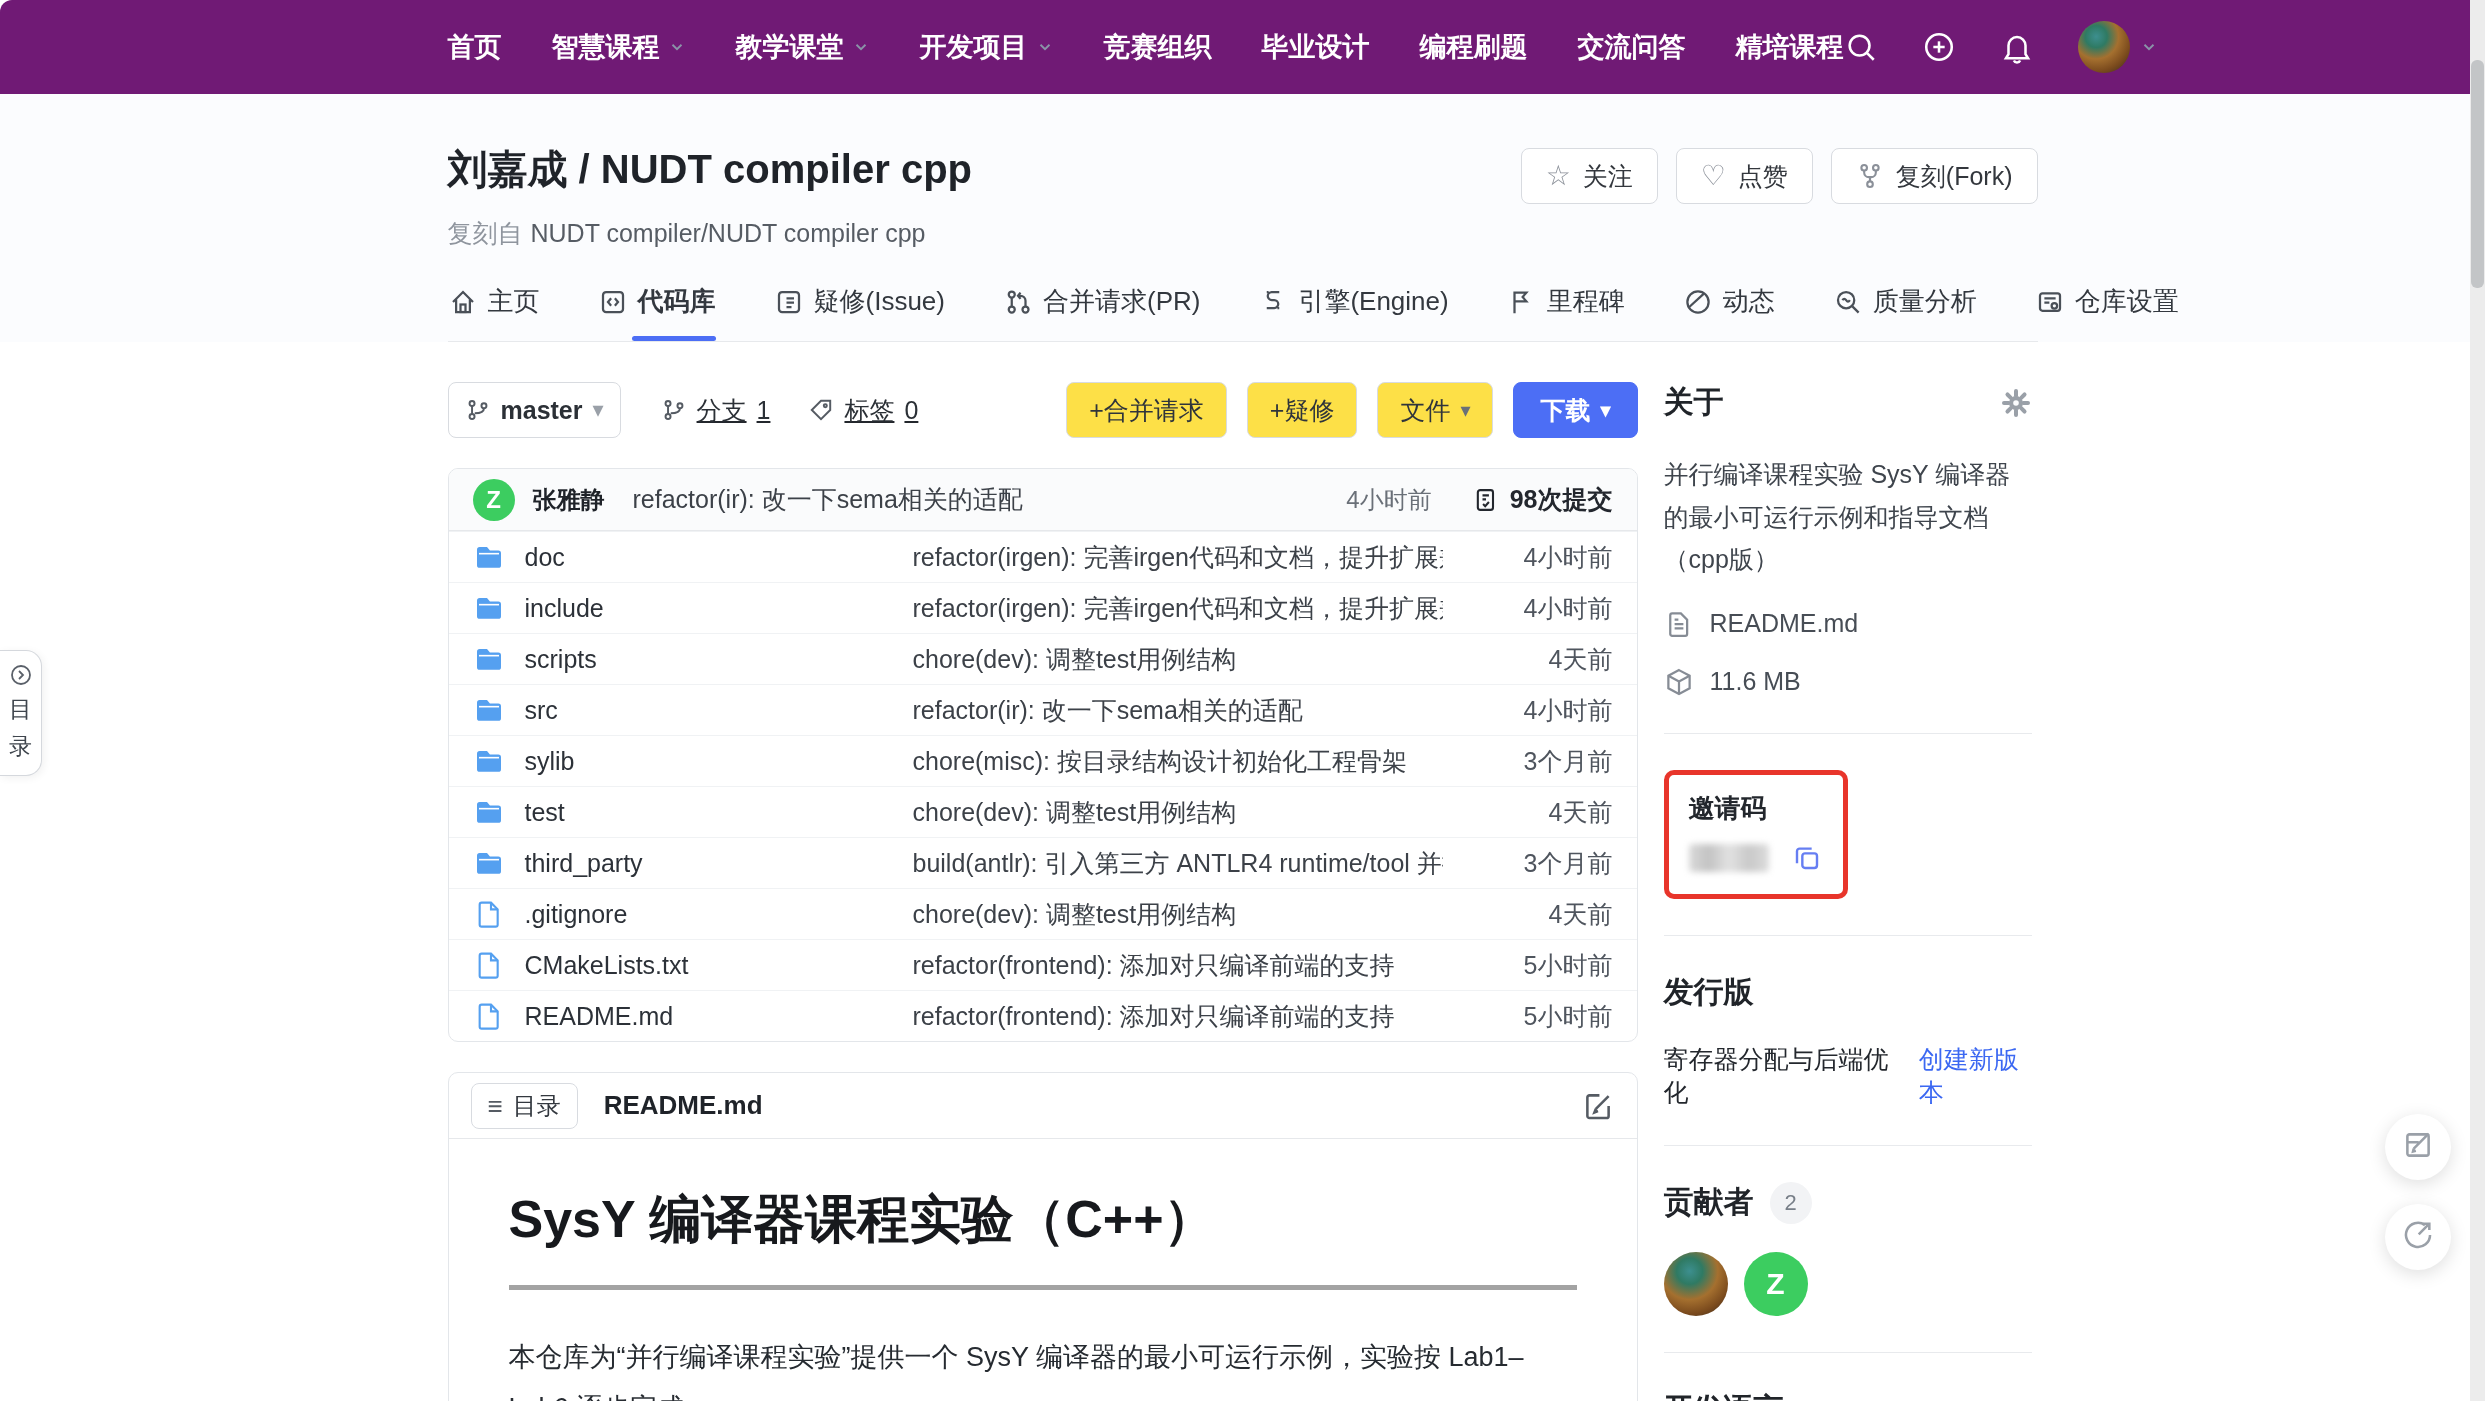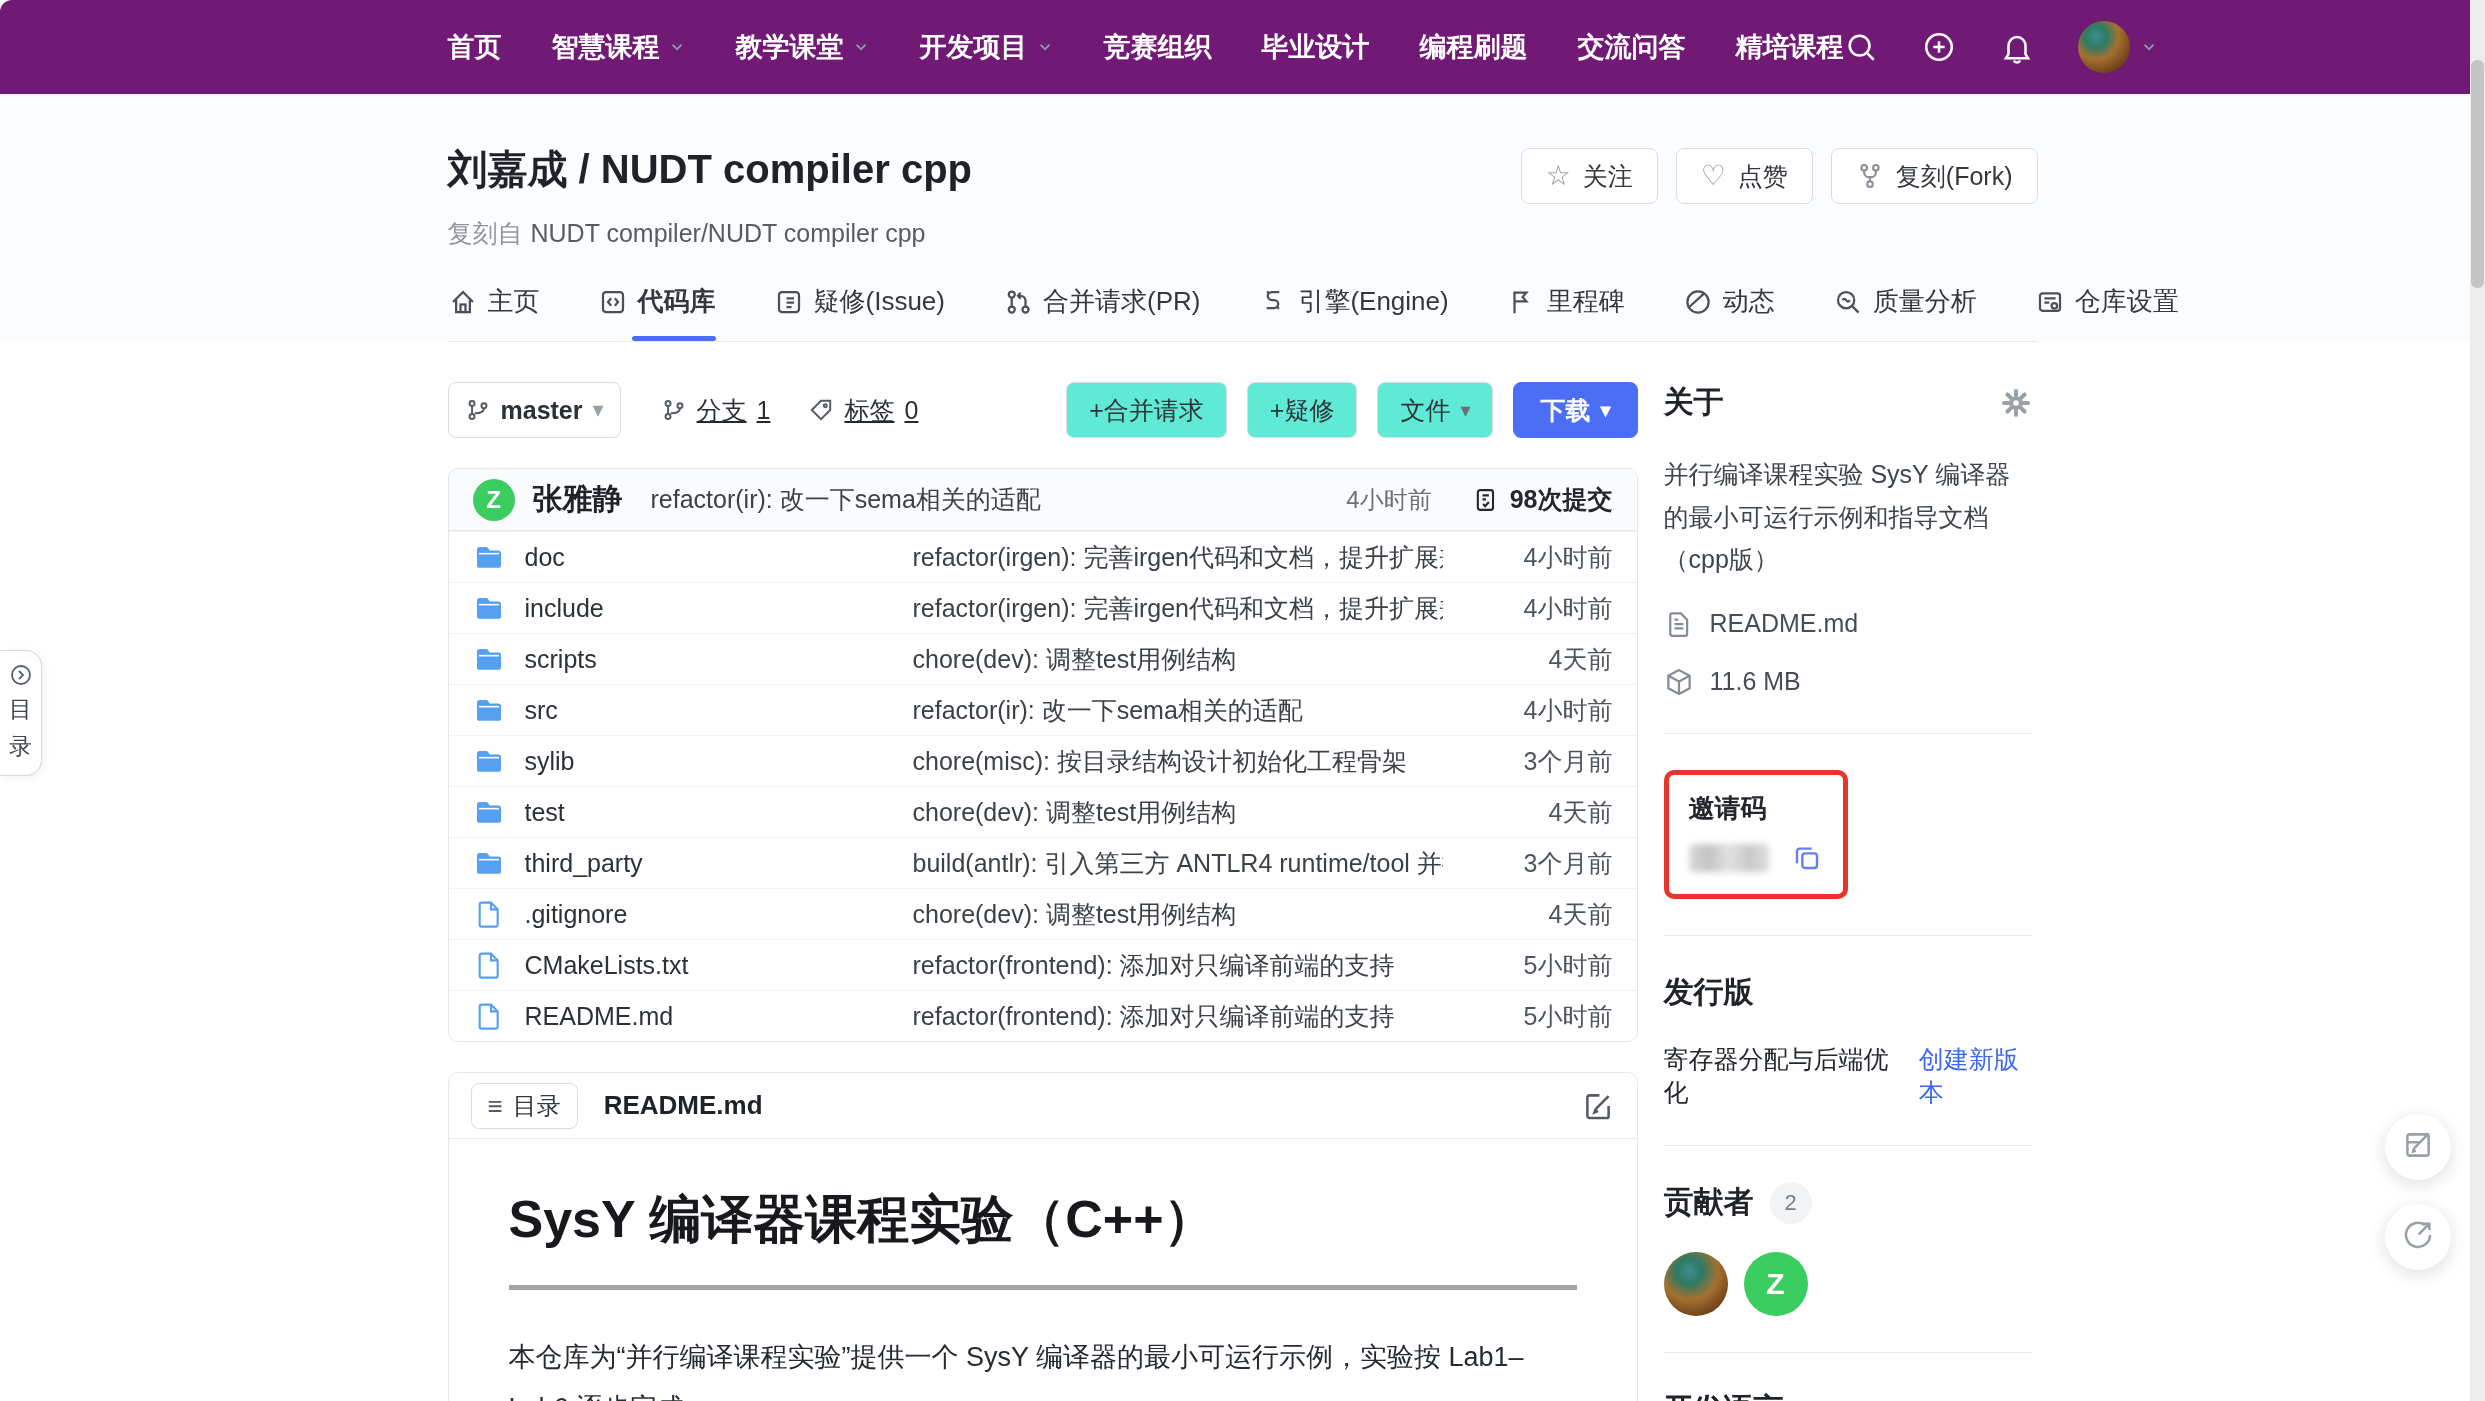--- a/index.html
+++ b/index.html
@@ -52,32 +52,32 @@
 
   
   .toolbar { display:flex; align-items:center; }
   .branch-select { height:56px; border:1px solid #d8dbe0; border-radius:8px; background:#fff;
     display:flex; align-items:center; gap:10px; padding:0 16px; font-size:25px; font-weight:600; color:#2b3036; cursor:pointer; }
   .sel-caret { color:#9aa0a8; font-size:22px; }
   .meta-links { display:flex; gap:38px; margin-left:40px;text-decoration:underline; }
   .meta-link { display:flex; align-items:center; gap:10px; font-size:25px; color:#2b3036; cursor:pointer; }
   .meta-link .m-ic { color:#555b63; display:flex; }
   .tb-right { margin-left:auto; display:flex; gap:20px; }
-  .btn { height:56px; padding:12px 22px; border:1px solid #d8dbe0; border-radius:8px; background:#5eead4;
+  .btn { height:56px; padding:12px 22px; border:1px solid #d8dbe0; border-radius:8px; background:#fde047;
     display:flex; align-items:center; gap:10px; font-size:25px; color:#2f343b; cursor:pointer; white-space:nowrap; }
   .btn-primary { background:#4c6ef5; border-color:#4c6ef5; color:#fff; font-weight:600; padding:0 26px; }
   .btn .b-caret { font-size:20px; color:#6a7078; }
   .btn-primary .b-caret { color:#fff; }
 
   
   .files-card { margin-top:30px; border:1px solid #e3e6ea; border-radius:10px; overflow:hidden; background:#fff; }
   .commit-bar { height:62px; background:#fafbfc; border-bottom:1px solid #e6e8eb; display:flex; align-items:center; padding:0 24px; }
   .commit-avatar { width:42px; height:42px; border-radius:50%; background:#3ccd60; color:#fff; font-size:24px; font-weight:600;
     display:flex; align-items:center; justify-content:center; }
-  .commit-author { margin-left:18px; font-size:30px; font-weight:700; color:#1f2329; cursor:pointer; }
+  .commit-author { margin-left:18px; font-size:24px; font-weight:700; color:#1f2329; cursor:pointer; }
   .commit-msg { margin-left:28px; font-size:25px; color:#3c4148; }
   .commit-time { margin-left:auto; font-size:24px; color:#6a7078; }
   .commit-count { margin-left:40px; display:flex; align-items:center; gap:10px; font-size:25px; font-weight:600; color:#23272e; cursor:pointer; }
   .commit-count .c-ic { color:#23272e; display:flex; }
 
   .file-row { height:51px; display:flex; align-items:center; padding:0 24px; font-size:25px; border-top:1px solid #f0f2f4; cursor:pointer; }
   .file-row:first-of-type { border-top:none; }
   .fname-col { width:440px; display:flex; align-items:center; gap:20px; color:#2c3138; }
   .f-ic { display:flex; flex:0 0 auto; }
   .fmsg { flex:1; color:#3c4148; white-space:nowrap; overflow:hidden; }

